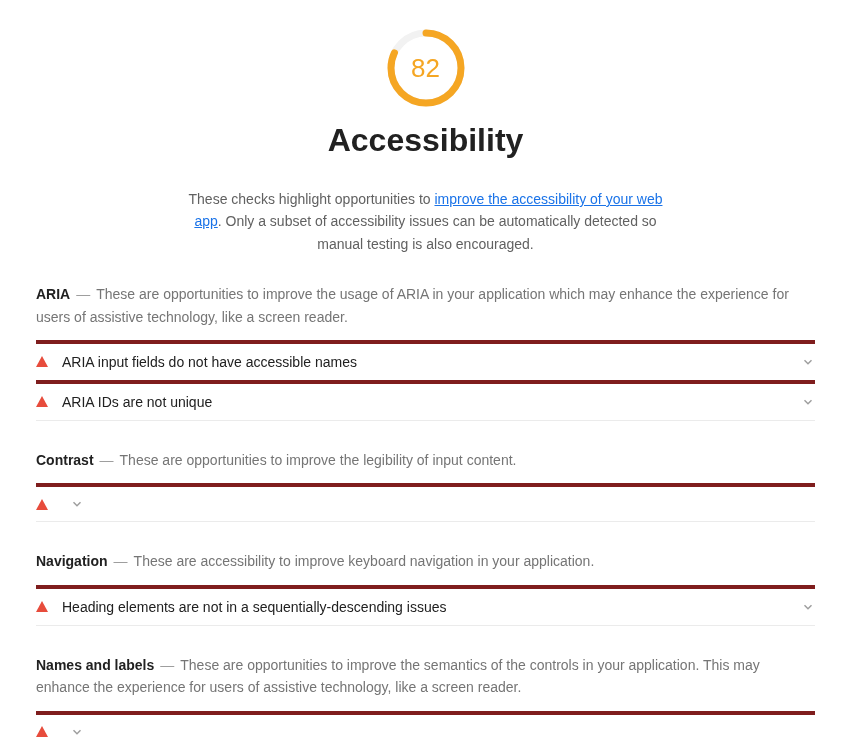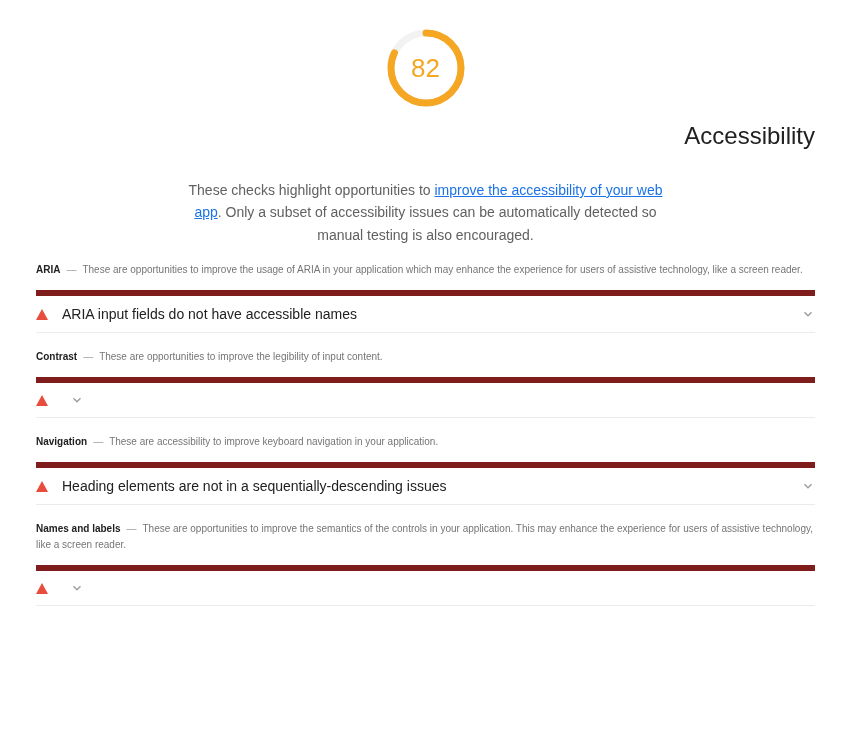--- a/index.html
+++ b/index.html
@@ -42,60 +42,60 @@
       position: absolute;
       top: 0; left: 0; right: 0; bottom: 0;
       display: flex;
       align-items: center;
       justify-content: center;
       font-size: 26px;
       color: #F5A623;
       font-weight: 400;
     }
     .title {
-      text-align: right;
-      font-size: 24px;
-      font-weight: 400;
+      text-align: center;
+      font-size: 32px;
+      font-weight: 700;
       color: #212121;
       margin-top: 14px;
     }
     .subtitle {
       text-align: center;
       font-size: 14px;
       color: #616161;
       max-width: 500px;
       margin: 29px auto 0;
       line-height: 1.6;
     }
     .subtitle a {
       color: #1a73e8;
       text-decoration: underline;
     }
     .section-header {
-      margin-top: 16px;
-      font-size: 10px;
+      margin-top: 28px;
+      font-size: 14px;
       color: #757575;
       line-height: 1.6;
     }
     .section-header .name {
       font-weight: 600;
       color: #212121;
     }
     .section-header .dash {
       margin: 0 6px;
       color: #9e9e9e;
     }
     .audit-list {
       margin-top: 12px;
     }
     .audit-item {
       display: flex;
       align-items: center;
       padding: 10px 0;
-      border-top: 6px solid #7f1d1d;
+      border-top: 4px solid #7f1d1d;
       cursor: pointer;
     }
     .audit-list .audit-item:last-child {
       border-bottom: 1px solid #ebebeb;
     }
     .tri {
       width: 0;
       height: 0;
       border-left: 6px solid transparent;
       border-right: 6px solid transparent;
@@ -142,20 +142,29 @@
 <div class="audit-list">
   <div class="audit-item">
     <div class="tri"></div>
     <div class="audit-title">ARIA input fields do not have accessible names</div>
     <div class="chev">
         <svg width="14" height="14" viewBox="0 0 24 24" fill="none" stroke="currentColor" stroke-width="2.5">
           <polyline points="6 9 12 15 18 9"></polyline>
         </svg>
       </div>
   </div>
+  <div class="audit-item">
+    <div class="tri"></div>
+    <div class="audit-title">ARIA IDs are not unique</div>
+    <div class="chev">
+        <svg width="14" height="14" viewBox="0 0 24 24" fill="none" stroke="currentColor" stroke-width="2.5">
+          <polyline points="6 9 12 15 18 9"></polyline>
+        </svg>
+      </div>
+  </div>
 </div>
 
 <div class="section-header">
   <span class="name">Contrast</span><span class="dash">—</span><span>These are opportunities to improve the legibility of input content.</span>
 </div>
 <div class="audit-list">
   <div class="audit-item">
     <div class="tri"></div>
     <div class="chev">
         <svg width="14" height="14" viewBox="0 0 24 24" fill="none" stroke="currentColor" stroke-width="2.5">

